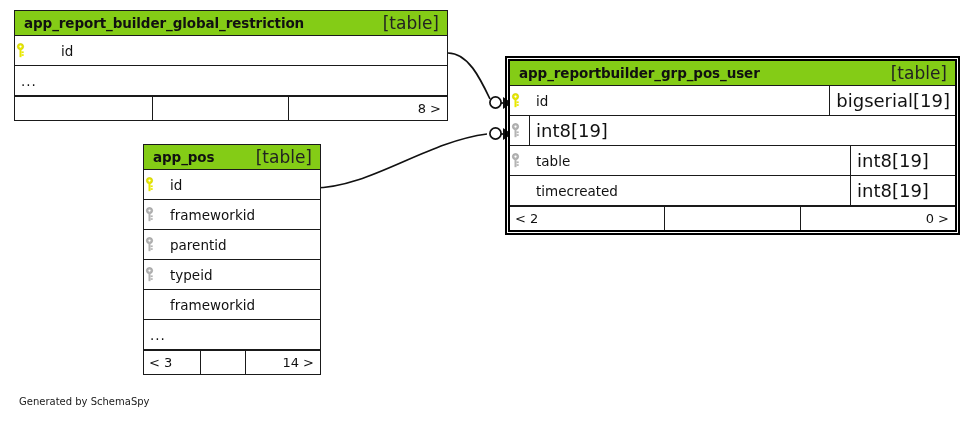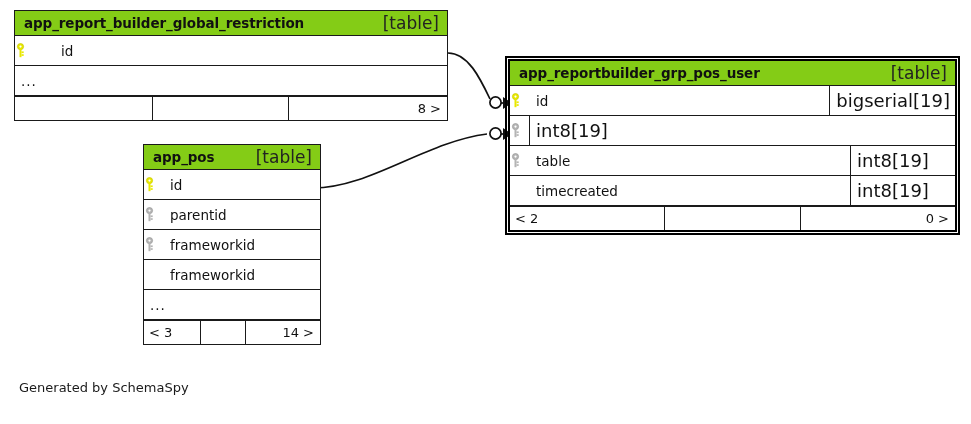--- a/index.html
+++ b/index.html
@@ -139,22 +139,22 @@
   .fcell.right { justify-content: flex-end; padding-right: 6px; }
 
   
   #t-global   { left: 14px;  top: 10px;  width: 434px; }
   #t-pos      { left: 143px; top: 144px; width: 178px; }
   #t-grp      { left: 508px; top: 34px;  width: 449px; margin-top: 25px; }
 
   #footer-note {
     position: absolute;
     left: 19px;
-    top: 380px;
-    font-size: 13px;
+    top: 396px;
+    font-size: 10px;
     color: #1a1a1a;
     white-space: nowrap;
   }
 </style>
 </head>
 <body>
 
 <div id="canvas">
 
   <svg id="edges" viewBox="0 0 971 424" width="971" height="424">
@@ -233,39 +233,53 @@
       <span class="keyslot">
         <svg class="key" viewBox="0 0 11 15">
           <circle cx="5.5" cy="3.6" r="3.1" fill="#b4b4b4" stroke="#9a9a9a" stroke-width="0.7"></circle>
           <circle cx="5.5" cy="3.6" r="1.1" fill="#ffffff"></circle>
           <rect x="4.5" y="5.6" width="2" height="8.6" fill="#b4b4b4"></rect>
           <rect x="6.5" y="8.4" width="2.2" height="1.7" fill="#b4b4b4"></rect>
           <rect x="6.5" y="11.2" width="2.2" height="1.7" fill="#b4b4b4"></rect>
         </svg>
       </span>
       <span class="col-name">
+        <span class="lbl">frameworkid</span>
+      </span>
+    </div>
+
+    <div class="row">
+      <span class="keyslot">
+        <svg class="key" viewBox="0 0 11 15">
+          <circle cx="5.5" cy="3.6" r="3.1" fill="#b4b4b4" stroke="#9a9a9a" stroke-width="0.7"></circle>
+          <circle cx="5.5" cy="3.6" r="1.1" fill="#ffffff"></circle>
+          <rect x="4.5" y="5.6" width="2" height="8.6" fill="#b4b4b4"></rect>
+          <rect x="6.5" y="8.4" width="2.2" height="1.7" fill="#b4b4b4"></rect>
+          <rect x="6.5" y="11.2" width="2.2" height="1.7" fill="#b4b4b4"></rect>
+        </svg>
+      </span>
+      <span class="col-name">
         <span class="lbl">parentid</span>
       </span>
     </div>
 
     <div class="row">
       <span class="keyslot">
         <svg class="key" viewBox="0 0 11 15">
           <circle cx="5.5" cy="3.6" r="3.1" fill="#b4b4b4" stroke="#9a9a9a" stroke-width="0.7"></circle>
           <circle cx="5.5" cy="3.6" r="1.1" fill="#ffffff"></circle>
           <rect x="4.5" y="5.6" width="2" height="8.6" fill="#b4b4b4"></rect>
           <rect x="6.5" y="8.4" width="2.2" height="1.7" fill="#b4b4b4"></rect>
           <rect x="6.5" y="11.2" width="2.2" height="1.7" fill="#b4b4b4"></rect>
         </svg>
       </span>
       <span class="col-name">
-        <span class="lbl">frameworkid</span>
-      </span>
-    </div>
-
+        <span class="lbl">typeid</span>
+      </span>
+    </div>
 
     <div class="row">
       <span class="keyslot"></span>
       <span class="col-name">
         <span class="lbl">frameworkid</span>
       </span>
     </div>
 
     <div class="row more">
       <span class="col-name">

